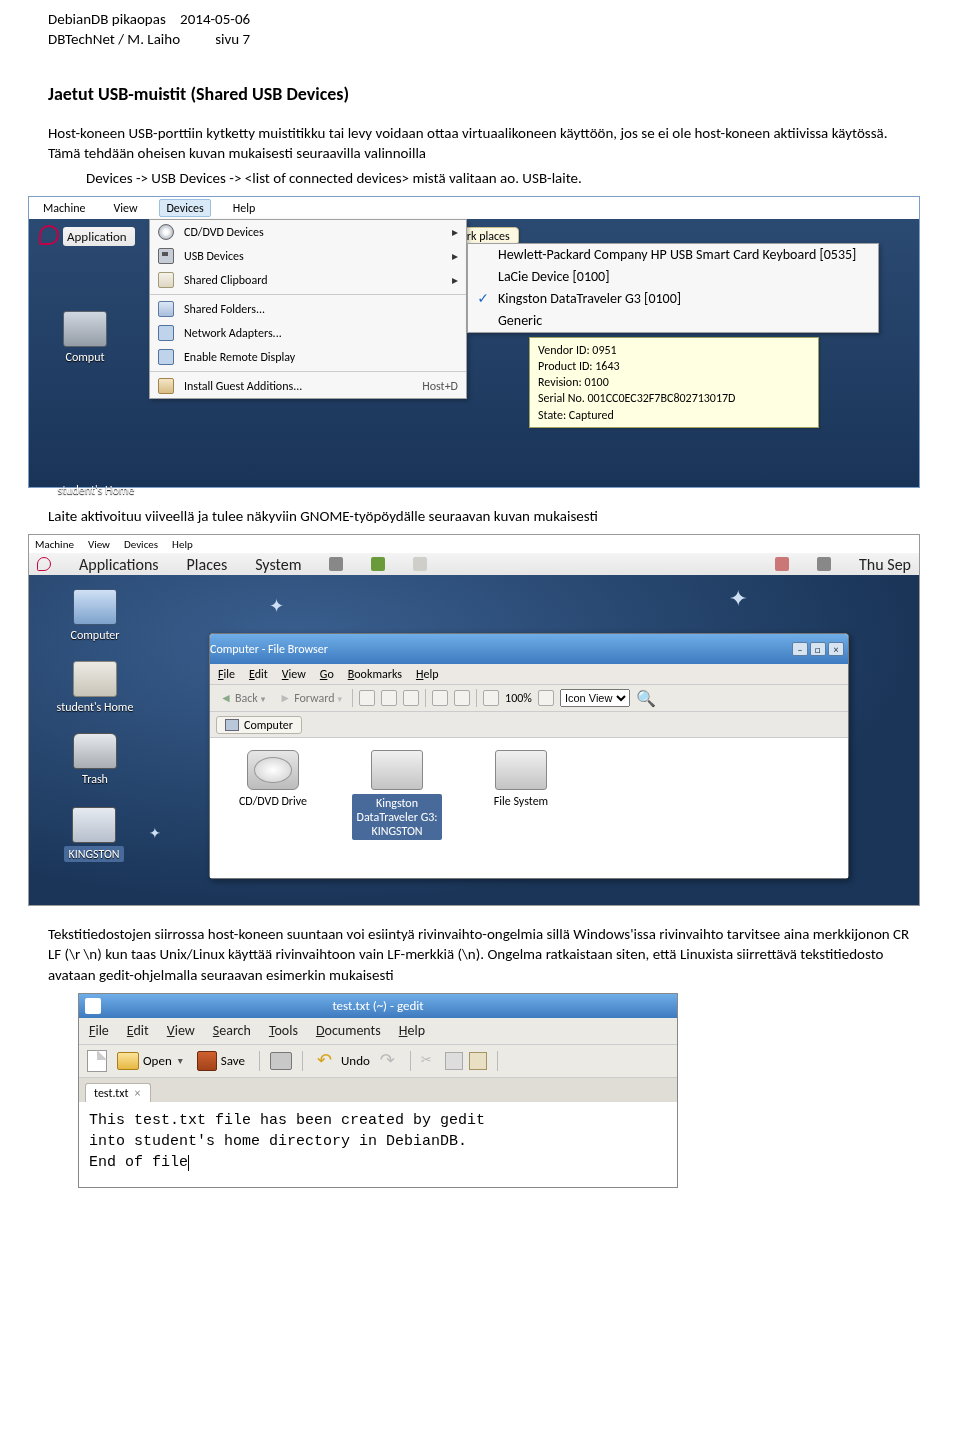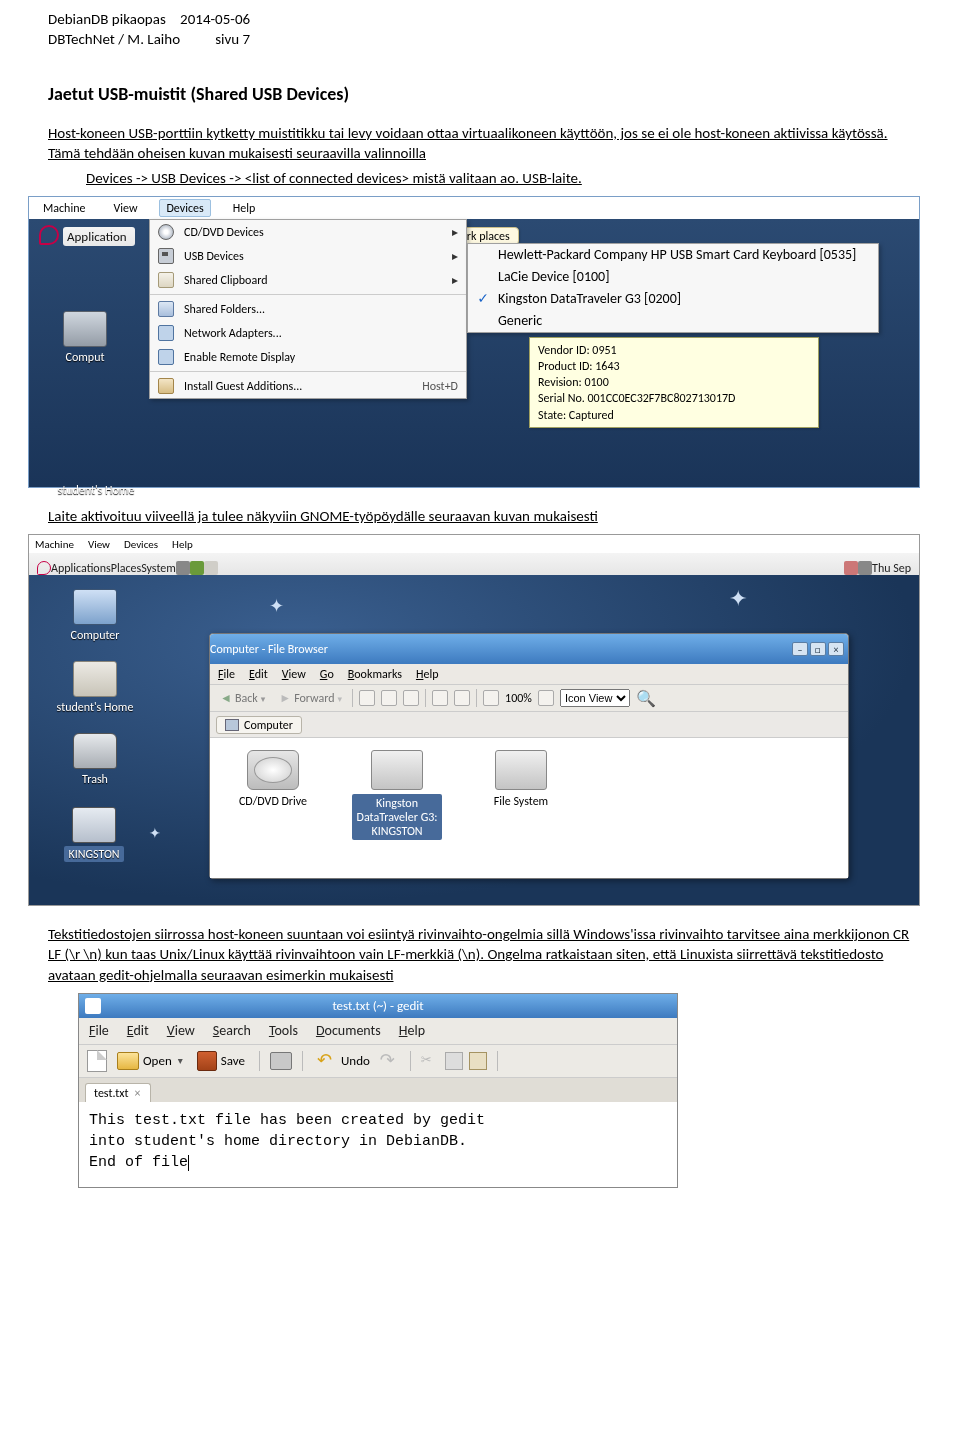--- a/index.html
+++ b/index.html
@@ -1,20 +1,20 @@
 <!DOCTYPE html>
 <html><head>
 <meta charset="utf-8">
 <style>
   * { box-sizing: border-box; margin: 0; padding: 0; }
   body { font-family: Calibri, Arial, sans-serif; font-size: 15px; color: #000; background: #fff; width: 960px; margin: 0 auto; padding: 10px 48px 20px 48px; }
   .doc-header { display: flex; margin-bottom: 34px; }
   .doc-header .left, .doc-header .right { line-height: 1.3; }
   h2 { font-size: 18px; font-weight: bold; margin-bottom: 18px; }
-  p { line-height: 1.35; margin-bottom: 4px; text-decoration: underline; }
+  p { line-height: 1.35; margin-bottom: 4px; }
   .indent { padding-left: 38px; }
 
   
   .shot1 { width: 892px; margin-left: -20px; margin-top: 8px; margin-bottom: 18px; border: 1px solid #7a9ec7; background: #bed4ea; }
   .vb-menubar { background: #fff; height: 22px; display: flex; align-items: center; gap: 16px; padding: 0 8px; font-size: 12px; }
   .vb-menubar span.active { background: #d9e9f7; border: 1px solid #9cc0e0; padding: 1px 6px; border-radius: 2px; }
   .vb-menubar span { padding: 1px 6px; }
   .shot1-body { position: relative; height: 268px; background: linear-gradient(#2b4a72, #1a3458); }
   .debian-swirl { position: absolute; left: 10px; top: 6px; width: 20px; height: 20px; border: 2px solid #c60046; border-radius: 50% 50% 50% 10%; }
   .top-label { position: absolute; left: 34px; top: 8px; color: #111; font-size: 13px; background: linear-gradient(#f4f4f4,#e8e8e8); padding: 2px 8px 2px 4px; border-radius: 3px; }
@@ -28,21 +28,21 @@
   .dropdown .sep { height: 1px; background: #ccc; margin: 2px 0; }
   .float-badge { position:absolute; left:410px; top:8px; background:#fdf8e1; border:1px solid #cbbf8a; border-radius:4px; padding:1px 8px; font-size:12px; box-shadow:1px 1px 2px rgba(0,0,0,.2);}
   .submenu { position: absolute; left: 438px; top: 24px; width: 412px; background: #f7f7f7; border: 1px solid #a0a0a0; box-shadow: 2px 2px 4px rgba(0,0,0,0.25); font-size: 14px; }
   .submenu .row { display:flex; align-items:center; height:22px; padding:0 8px; gap:8px; }
   .submenu .chk { width:14px; text-align:center; color:#1a64c8; }
   .tooltip { position:absolute; left: 500px; top: 118px; width: 290px; background:#ffffe1; border:1px solid #a0a060; font-size:12px; padding:4px 8px; line-height:1.35; box-shadow:1px 1px 2px rgba(0,0,0,.2);}
 
   
   .shot2 { width: 892px; margin-left:-20px; margin-top:8px; margin-bottom:18px; border:1px solid #999; }
   .vb-menubar2 { background:#fff; height:18px; display:flex; gap:14px; align-items:center; padding:0 6px; font-size:11px; }
-  .gnome-panel { height:22px; background: linear-gradient(#f4f4f4,#e6e6e6); display:flex; align-items:flex-end; gap:0; padding:0 8px; font-size:12px; color:#222; }
+  .gnome-panel { height:22px; background: linear-gradient(#f4f4f4,#e6e6e6); display:flex; align-items:center; gap:28px; padding:0 8px; font-size:16px; color:#222; }
   .gnome-panel .spacer { flex:1; }
   .gnome-panel .tiny-ic { width:14px; height:14px; display:inline-block; background:#888; border-radius:2px; }
   .desktop2 { position:relative; height:330px; background: radial-gradient(ellipse at 30% 20%, #3a5f8f, #1a3558 70%); }
   .d2-icon { position:absolute; width:80px; text-align:center; color:#fff; font-size:12px; text-shadow:0 1px 1px #000; }
   .d2-icon .sq { width:44px; height:36px; margin:0 auto 3px; border-radius:3px; }
   .d2-icon.computer .sq { background:linear-gradient(#cfe0f5,#7da2cc); border:1px solid #3d5573; }
   .d2-icon.folder .sq { background:linear-gradient(#eceae4,#c8c4b8); border:1px solid #8a867a; }
   .d2-icon.trash .sq { background:linear-gradient(#e6e9ec,#a8adb3); border:1px solid #555; border-radius:6px 6px 3px 3px; }
   .d2-icon.kingston .sq { background:linear-gradient(#e6ebf1,#b6bfcc); border:1px solid #555; }
   .d2-icon.kingston .lbl { background:#476a9a; padding:1px 4px; border-radius:2px; display:inline-block; }
@@ -187,21 +187,21 @@
       <div class="row">
           <span class="chk"> </span>
           <span>Hewlett-Packard Company HP USB Smart Card Keyboard [0535]</span>
         </div>
       <div class="row">
           <span class="chk"> </span>
           <span>LaCie Device [0100]</span>
         </div>
       <div class="row">
           <span class="chk">✓</span>
-          <span>Kingston DataTraveler G3 [0200]</span>
+          <span>Kingston DataTraveler G3 [0100]</span>
         </div>
       <div class="row">
           <span class="chk"> </span>
           <span>Generic</span>
         </div>
     </div>
 
     <div class="tooltip">
       <div>Vendor ID: 0951</div>
       <div>Product ID: 1643</div>

